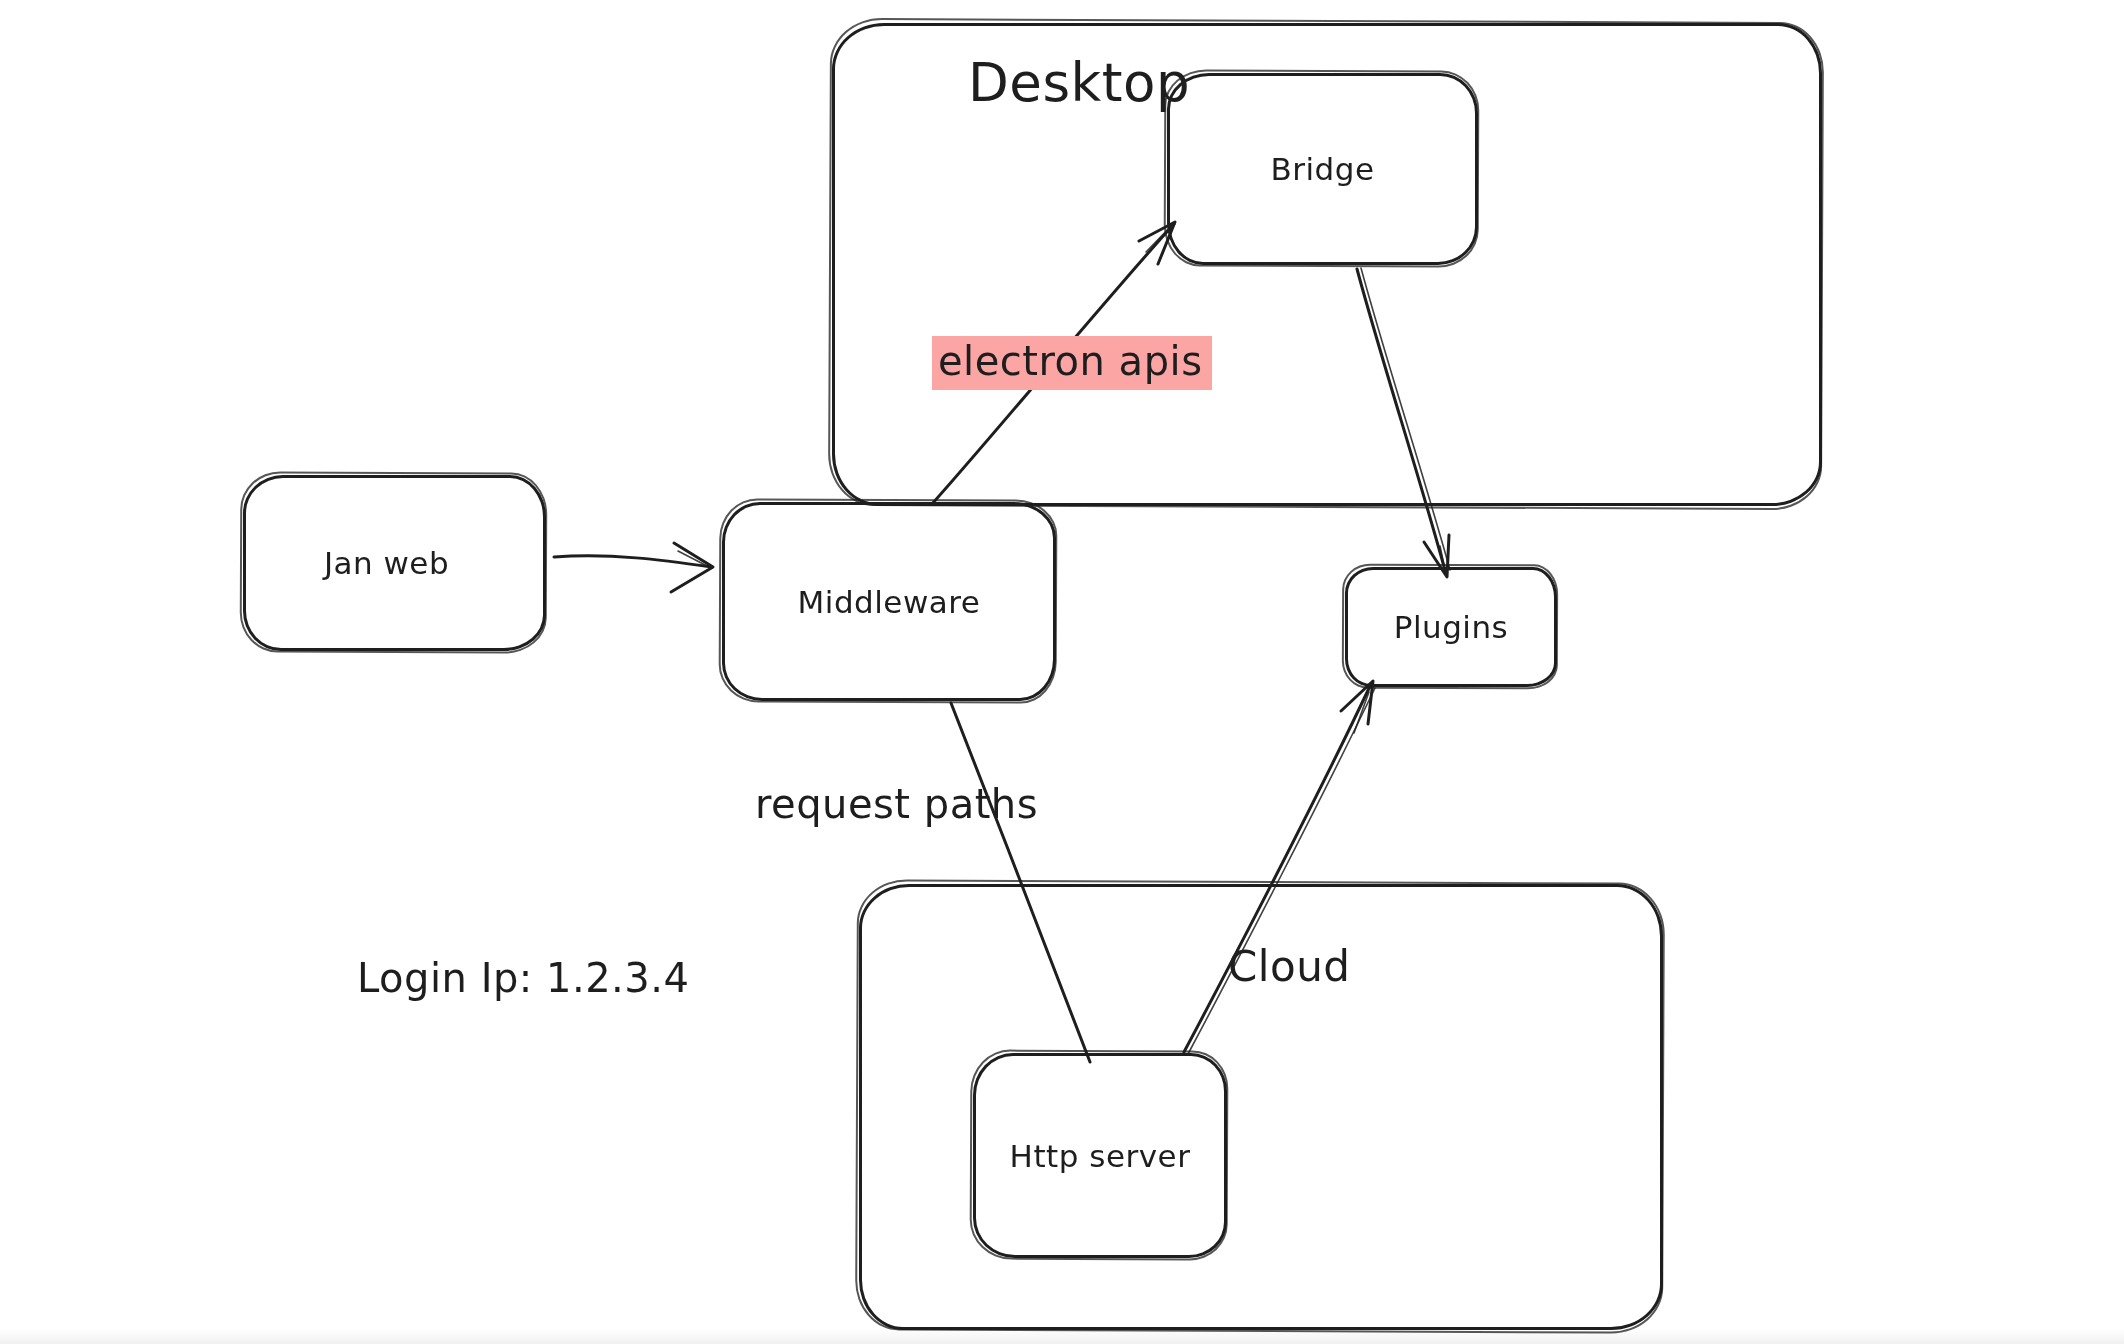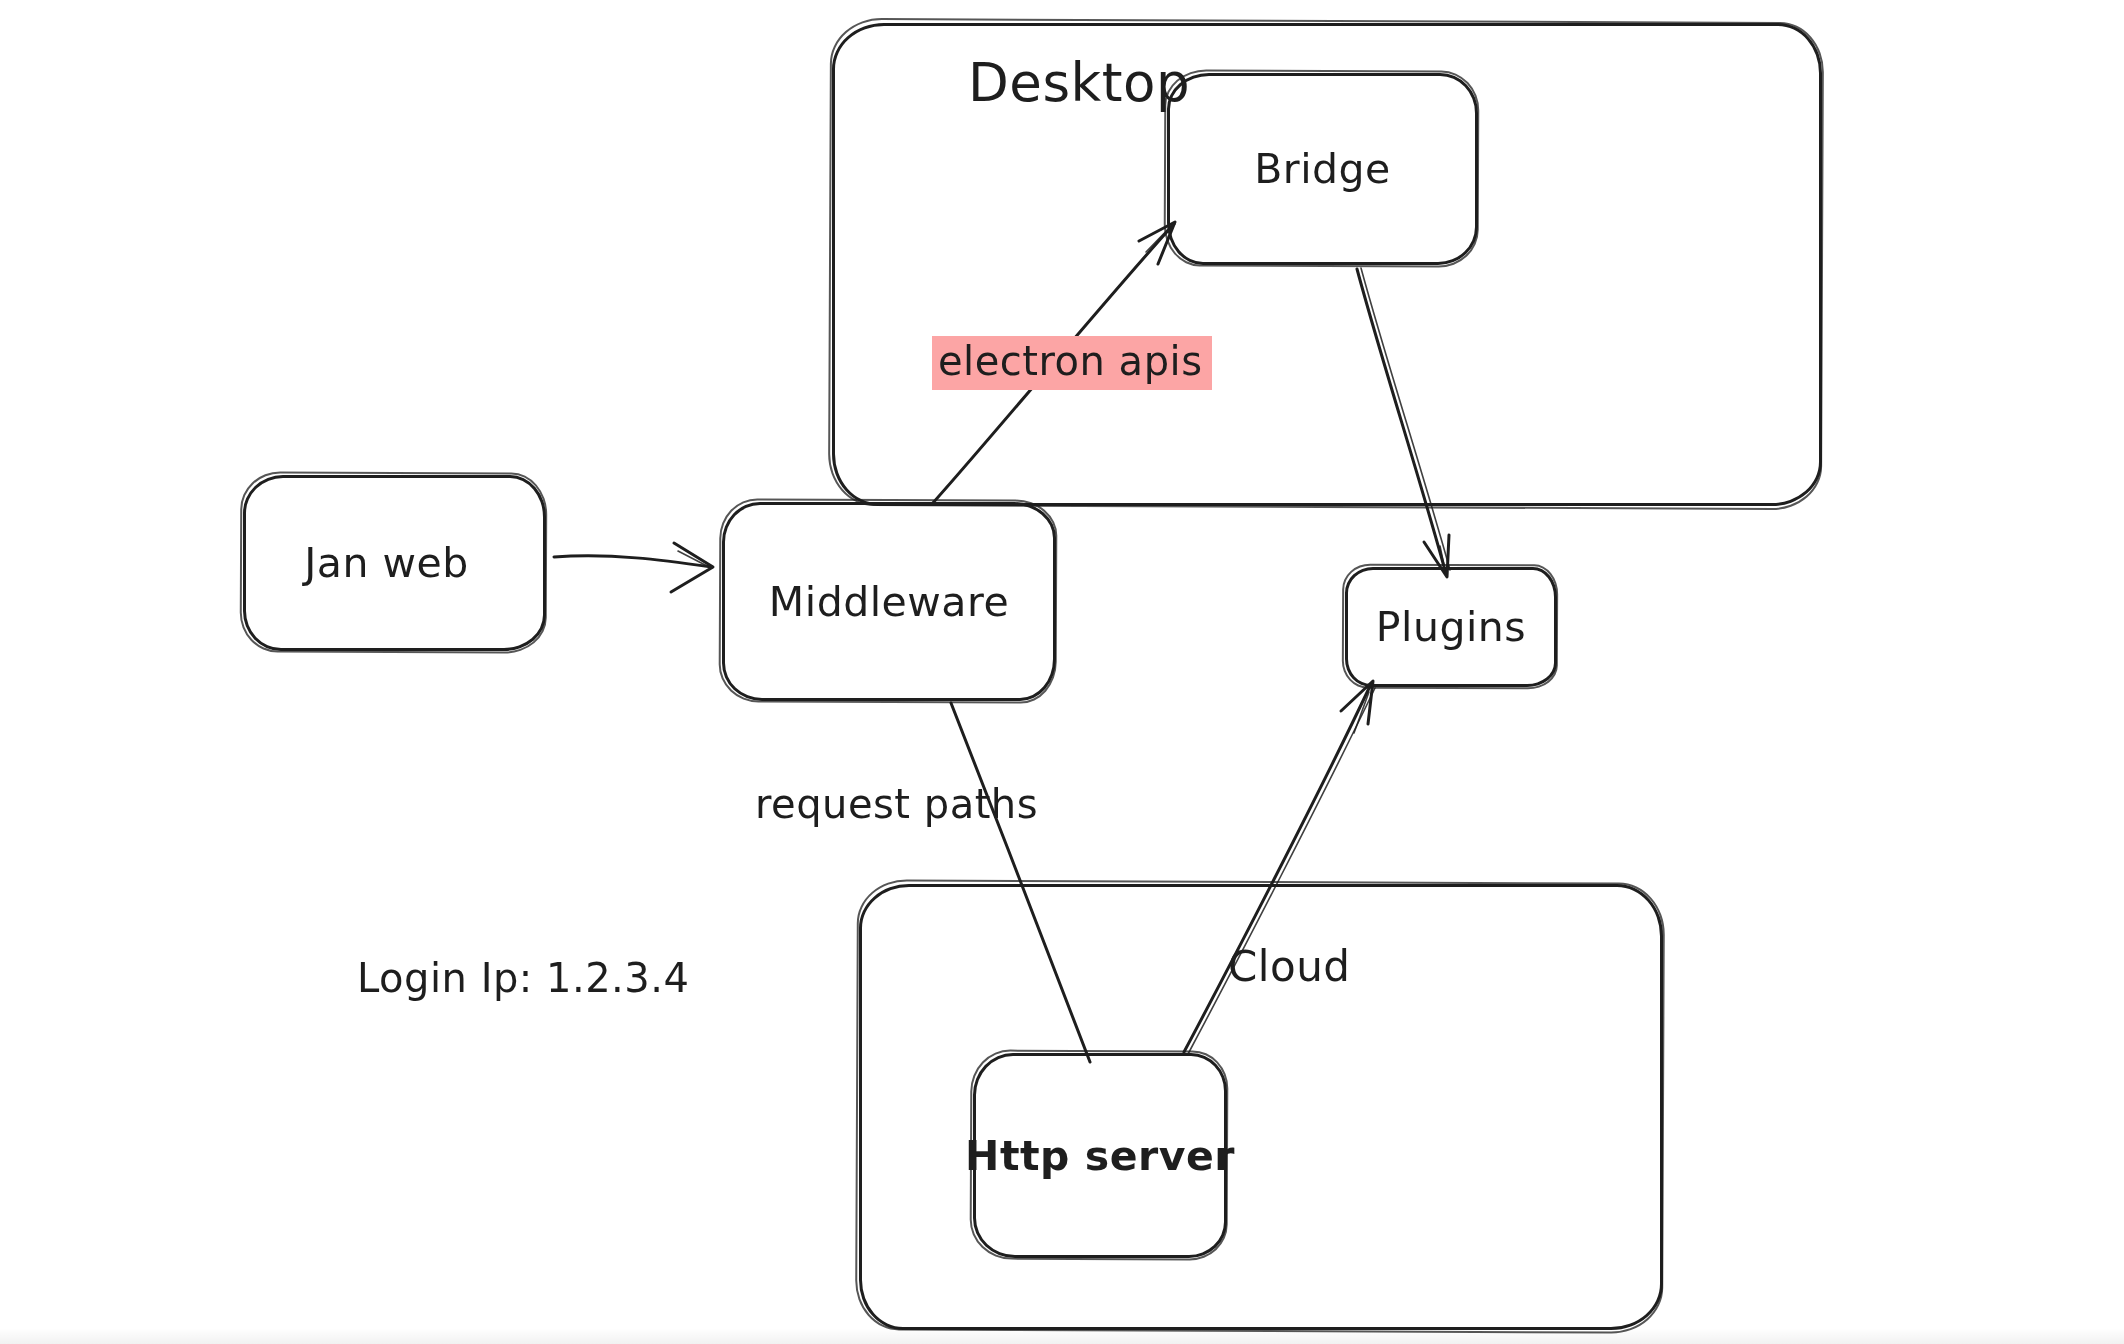--- a/index.html
+++ b/index.html
@@ -60,31 +60,31 @@
 
   
   .node-label-wrap {
     position: absolute;
     display: flex;
     align-items: center;
     justify-content: center;
     pointer-events: none;
   }
   .node-label, .container-label, .edge-label, .annotation {
-    font-size: 41px;
+    font-size: 31px;
     letter-spacing: 0.5px;
     white-space: nowrap;
     color: #1e1e1e;
   }
 
   #label-wrap-jan-web     { left: 235px;  top: 475px;  width: 303px; height: 176px; }
   #label-wrap-middleware  { left: 722px;  top: 502px;  width: 334px; height: 199px; }
   #label-wrap-bridge      { left: 1167px; top: 73px;   width: 311px; height: 192px; }
   #label-wrap-plugins     { left: 1345px; top: 567px;  width: 212px; height: 120px; text-align: center; }
-  #label-wrap-http-server { left: 973px;  top: 1053px; width: 254px; height: 205px; font-weight: bold; }
+  #label-wrap-http-server { left: 973px;  top: 1053px; width: 254px; height: 205px; }
 
   .container-label { position: absolute; }
   #label-desktop { left: 968px;  top: 52px;  font-size: 53px; }
   #label-cloud   { left: 1228px; top: 942px; font-size: 42px; text-align: center; }
 
   .edge-label { position: absolute; }
   #label-electron-apis {
     left: 932px; top: 336px;
     background: #fca5a5;         
     padding: 2px 10px 6px 6px;

